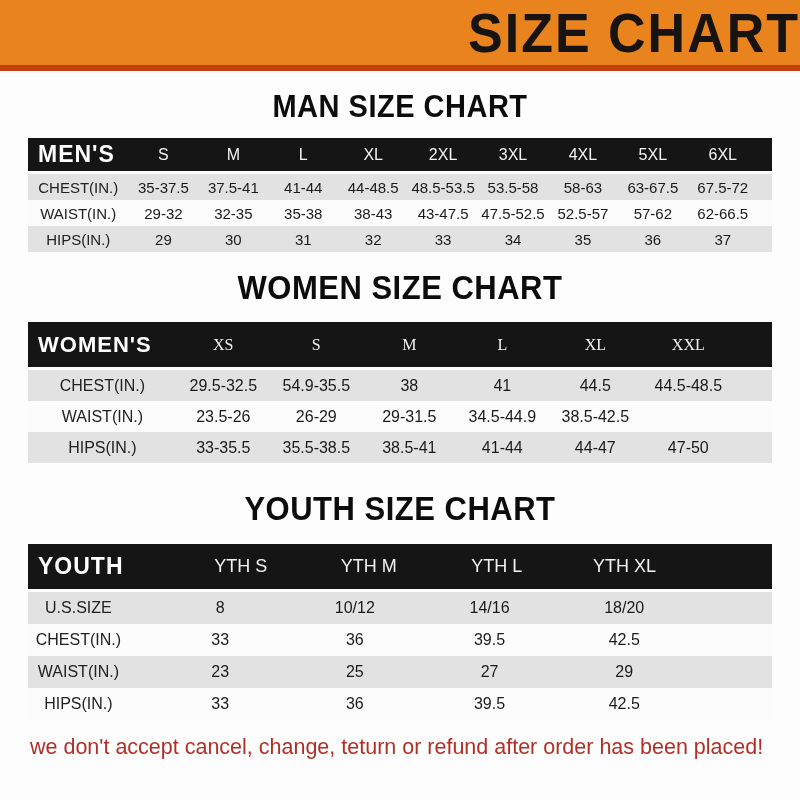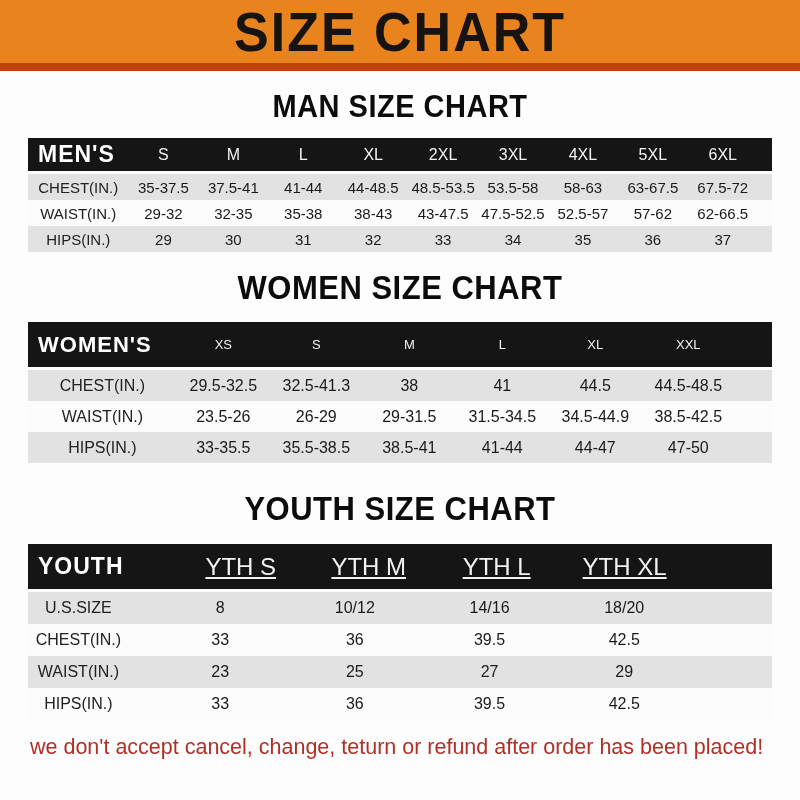--- a/index.html
+++ b/index.html
@@ -5,22 +5,22 @@
   * { margin:0; padding:0; box-sizing:border-box; }
   html,body { width:800px; height:800px; overflow:hidden; }
   body {
     background:#fdfdfd;
     font-family:"Liberation Sans", sans-serif;
     color:#1a1a1a;
   }
   .banner {
     width:800px; height:71px;
     background:var(--banner-orange, #e8831e);
-    border-bottom:8px solid #c2410c;
-    display:flex; align-items:center; justify-content:center;
+    border-bottom:6px solid #c2410c;
+    display:flex; align-items:center; justify-content:flex-end;
   }
   .banner-title {
     font-size:52px; font-weight:800; letter-spacing:2px;
     color:#161310; transform:scaleY(1.08);
   }
   .section-heading {
     text-align:center; font-weight:800; color:#0c0c0c;
     letter-spacing:0.5px; transform:scaleY(1.05);
   }
   .heading-man   { margin-top:20px; font-size:29px; }
@@ -46,22 +46,22 @@
   }
   .head-label {
     justify-content:flex-start; padding-left:10px;
     font-weight:bold; letter-spacing:1px; color:#fff;
   }
   .table-men   .head-label { font-size:23px; }
   .table-women .head-label { font-size:22px; }
   .table-youth .head-label { font-size:23px; }
   .head-size { color:#f2f2f2; }
   .table-men   .head-size { font-size:16px; }
-  .table-women .head-size { font-size:13px; }
-  .table-youth .head-size { font-size:24px;text-decoration:underline; }
+  .table-women .head-size { font-size:16px;font-family:Liberation Serif, serif; }
+  .table-youth .head-size { font-size:18px; }
 
   .row { display:flex; align-items:center; background:#fcfcfc; }
   .row:nth-child(odd) { background:var(--row-gray, #e2e2e2); }
   .table-men   .row { height:26px; font-size:15px; }
   .table-women .row { height:31px; font-size:16px; }
   .table-youth .row { height:32px; font-size:16px;gap:48px; }
   .row-label { color:#222; }
 
   .table-men   .cell-label { width:13.5%; }
   .table-men   .cell       { width:9.4%; }
@@ -153,33 +153,32 @@
       <div class="cell head-size">M</div>
       <div class="cell head-size">L</div>
       <div class="cell head-size">XL</div>
       <div class="cell head-size">XXL</div>
       <div class="filler"></div>
     </div>
   <div class="tbody">
       <div class="row">
         <div class="cell-label row-label">CHEST(IN.)</div>
         <div class="cell">29.5-32.5</div>
-        <div class="cell">32.5-41.3</div>
+        <div class="cell">54.9-35.5</div>
         <div class="cell">38</div>
         <div class="cell">41</div>
         <div class="cell">44.5</div>
         <div class="cell">44.5-48.5</div>
         <div class="filler"></div>
       </div>
       <div class="row">
         <div class="cell-label row-label">WAIST(IN.)</div>
         <div class="cell">23.5-26</div>
         <div class="cell">26-29</div>
         <div class="cell">29-31.5</div>
-        <div class="cell">31.5-34.5</div>
         <div class="cell">34.5-44.9</div>
         <div class="cell">38.5-42.5</div>
         <div class="filler"></div>
       </div>
       <div class="row">
         <div class="cell-label row-label">HIPS(IN.)</div>
         <div class="cell">33-35.5</div>
         <div class="cell">35.5-38.5</div>
         <div class="cell">38.5-41</div>
         <div class="cell">41-44</div>

